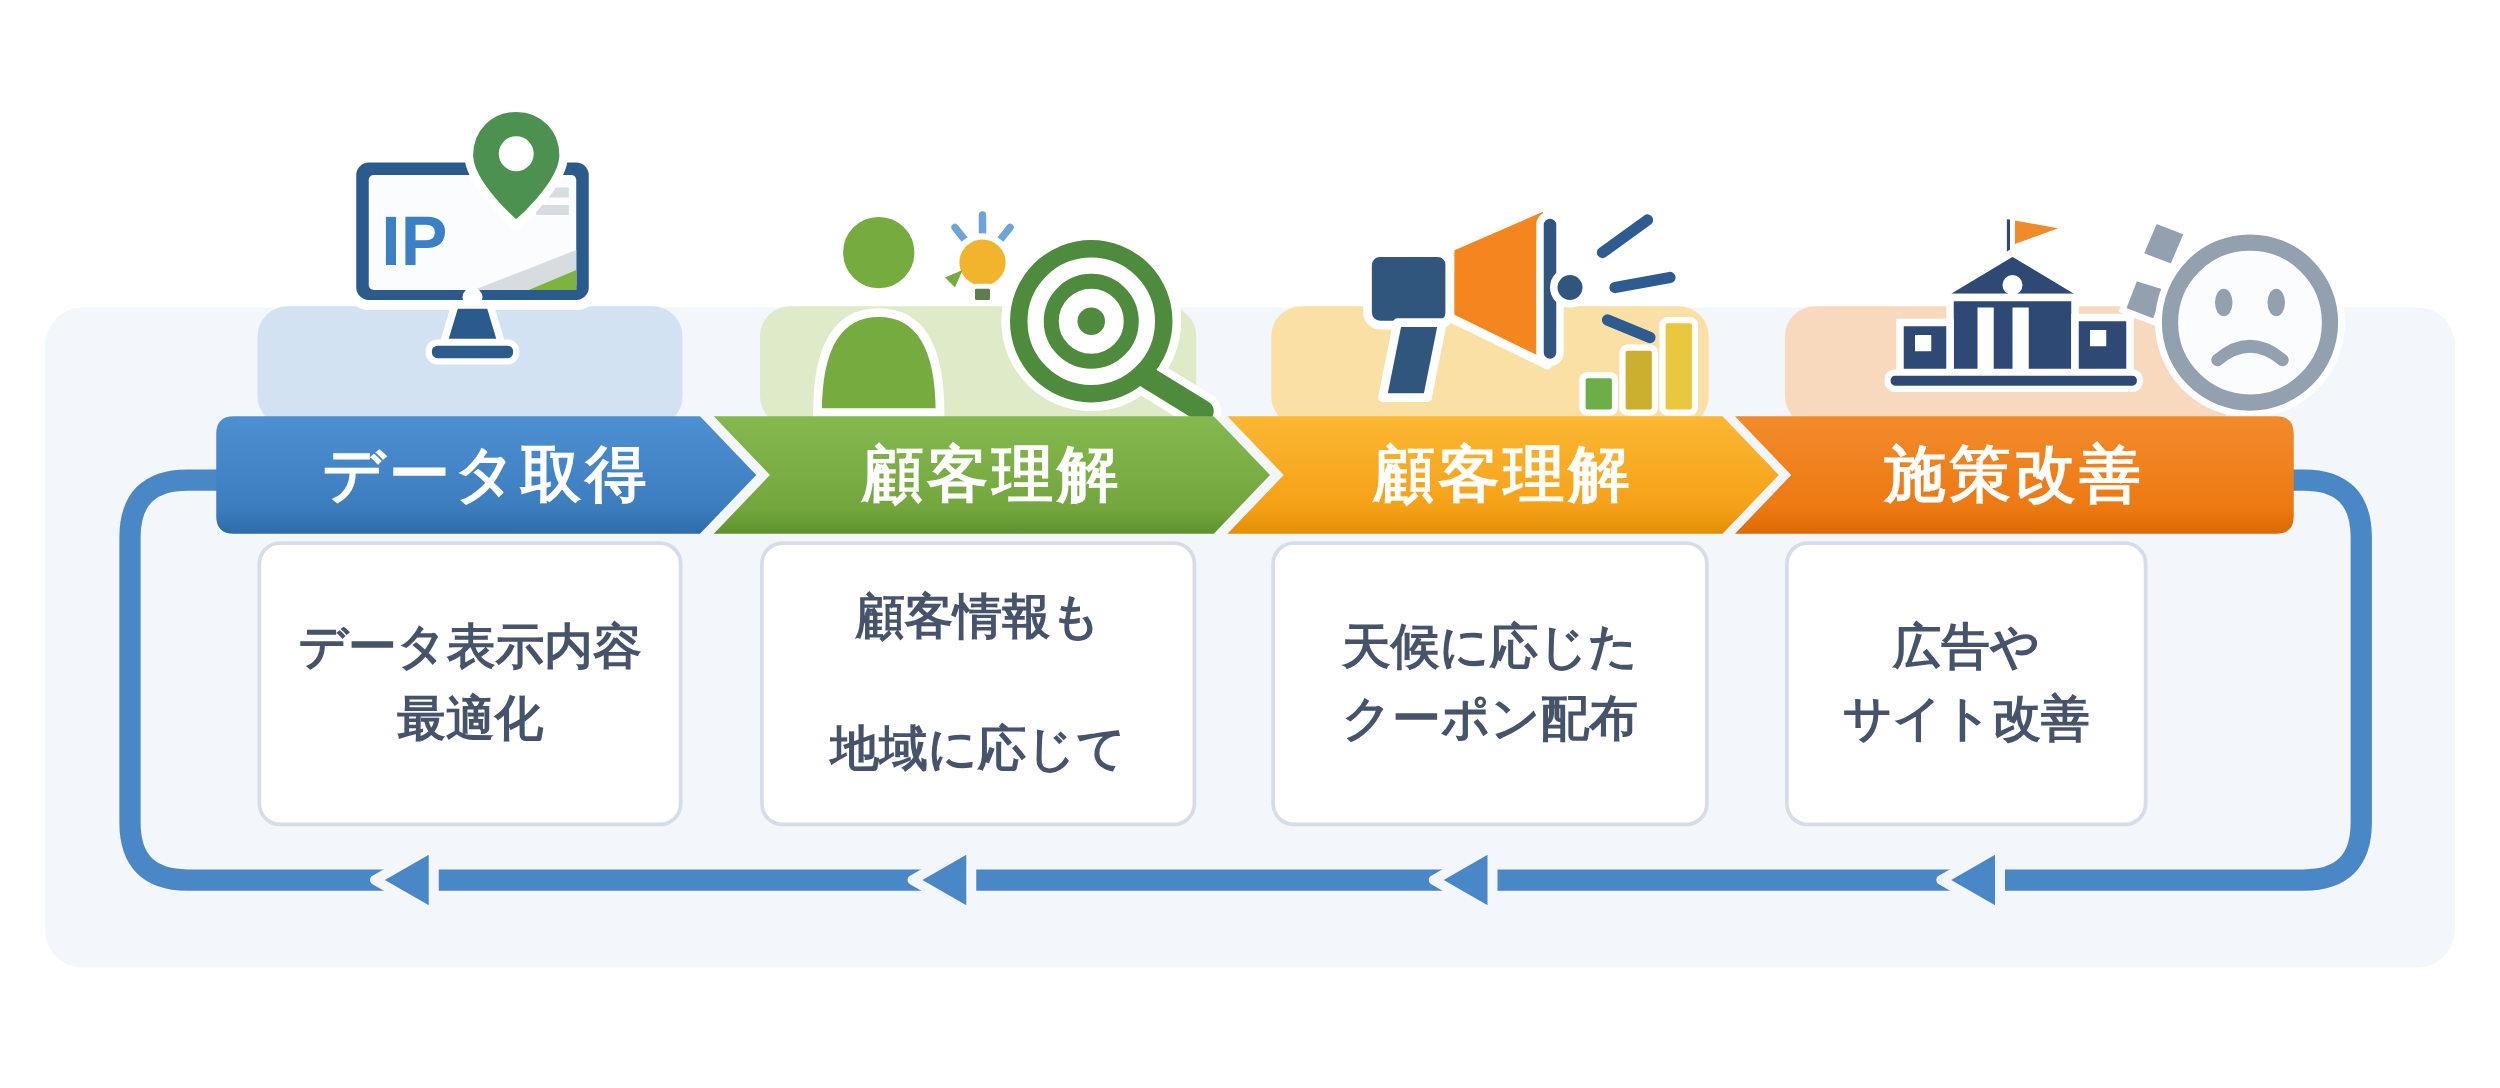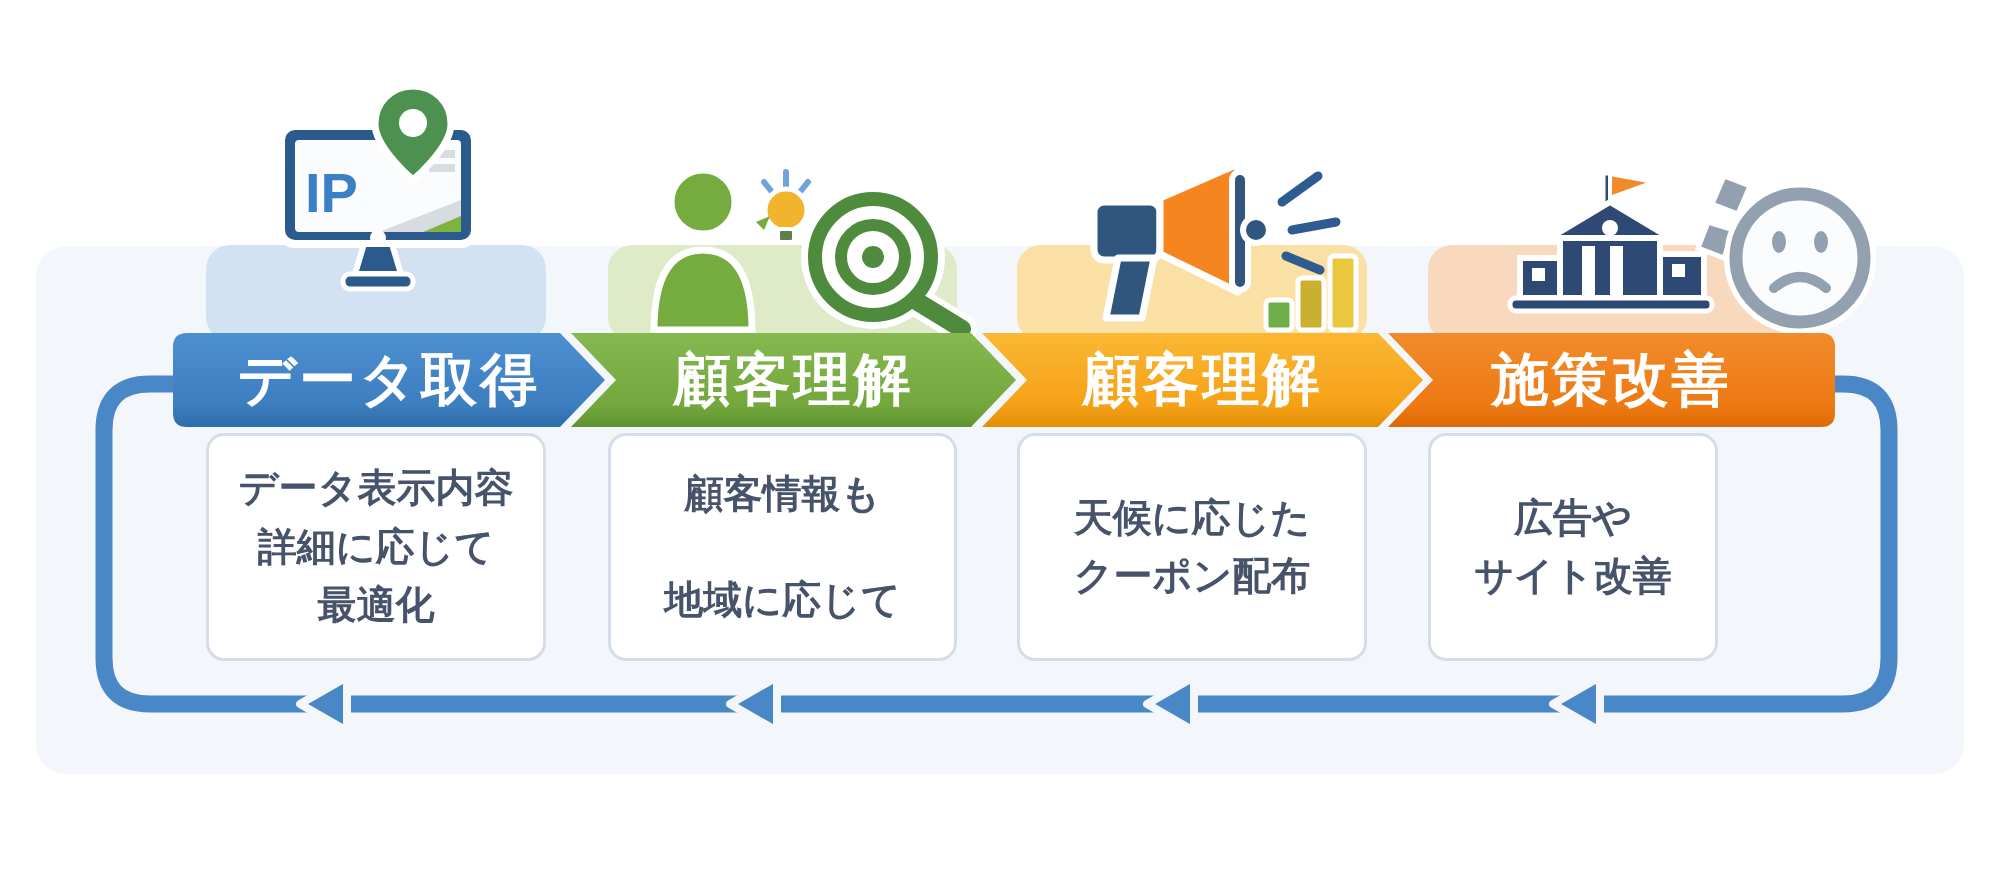--- a/index.html
+++ b/index.html
@@ -11,21 +11,21 @@
   
   .icon-card{top:245px;height:96px;border-radius:24px;}
   .ic1{left:206px;width:340px;background:#D2E2F3;}
   .ic2{left:608px;width:349px;background:#DFEAC8;}
   .ic3{left:1017px;width:350px;background:#FBE0A6;}
   .ic4{left:1428px;width:358px;background:#F9D9BE;}
   
   .layer{left:0;top:0;width:2000px;height:870px;}
   
   .blabel{top:333px;height:94px;display:flex;align-items:center;justify-content:center;
-          color:#ffffff;font-size:57px;font-weight:bold;letter-spacing:3px;}
+          color:#ffffff;font-size:49px;font-weight:bold;letter-spacing:3px;}
   .bl1{left:173px;width:432px;}
   .bl2{left:571px;width:445px;}
   .bl3{left:982px;width:441px;}
   .bl4{left:1388px;width:447px;}
   
   .desc-card{top:433px;height:228px;background:#FFFFFF;border:3px solid #D7DDE8;border-radius:18px;
              box-sizing:border-box;display:flex;flex-direction:column;align-items:center;justify-content:center;
              color:#46536B;font-size:39px;font-weight:bold;line-height:1.5;text-align:center;}
   .dc1{left:206px;width:340px;}
   .dc2{left:608px;width:349px;gap:48px;}
@@ -160,21 +160,20 @@
 </div>
 <div class="abs blabel bl3">
   <span>顧客理解</span>
 </div>
 <div class="abs blabel bl4">
   <span>施策改善</span>
 </div>
 
 <div class="abs desc-card dc1">
   <span>データ表示内容</span>
-  <span>詳細に応じて</span>
   <span>最適化</span>
 </div>
 <div class="abs desc-card dc2">
   <span>顧客情報も</span>
   <span>地域に応じて</span>
 </div>
 <div class="abs desc-card dc3">
   <span>天候に応じた</span>
   <span>クーポン配布</span>
 </div>

